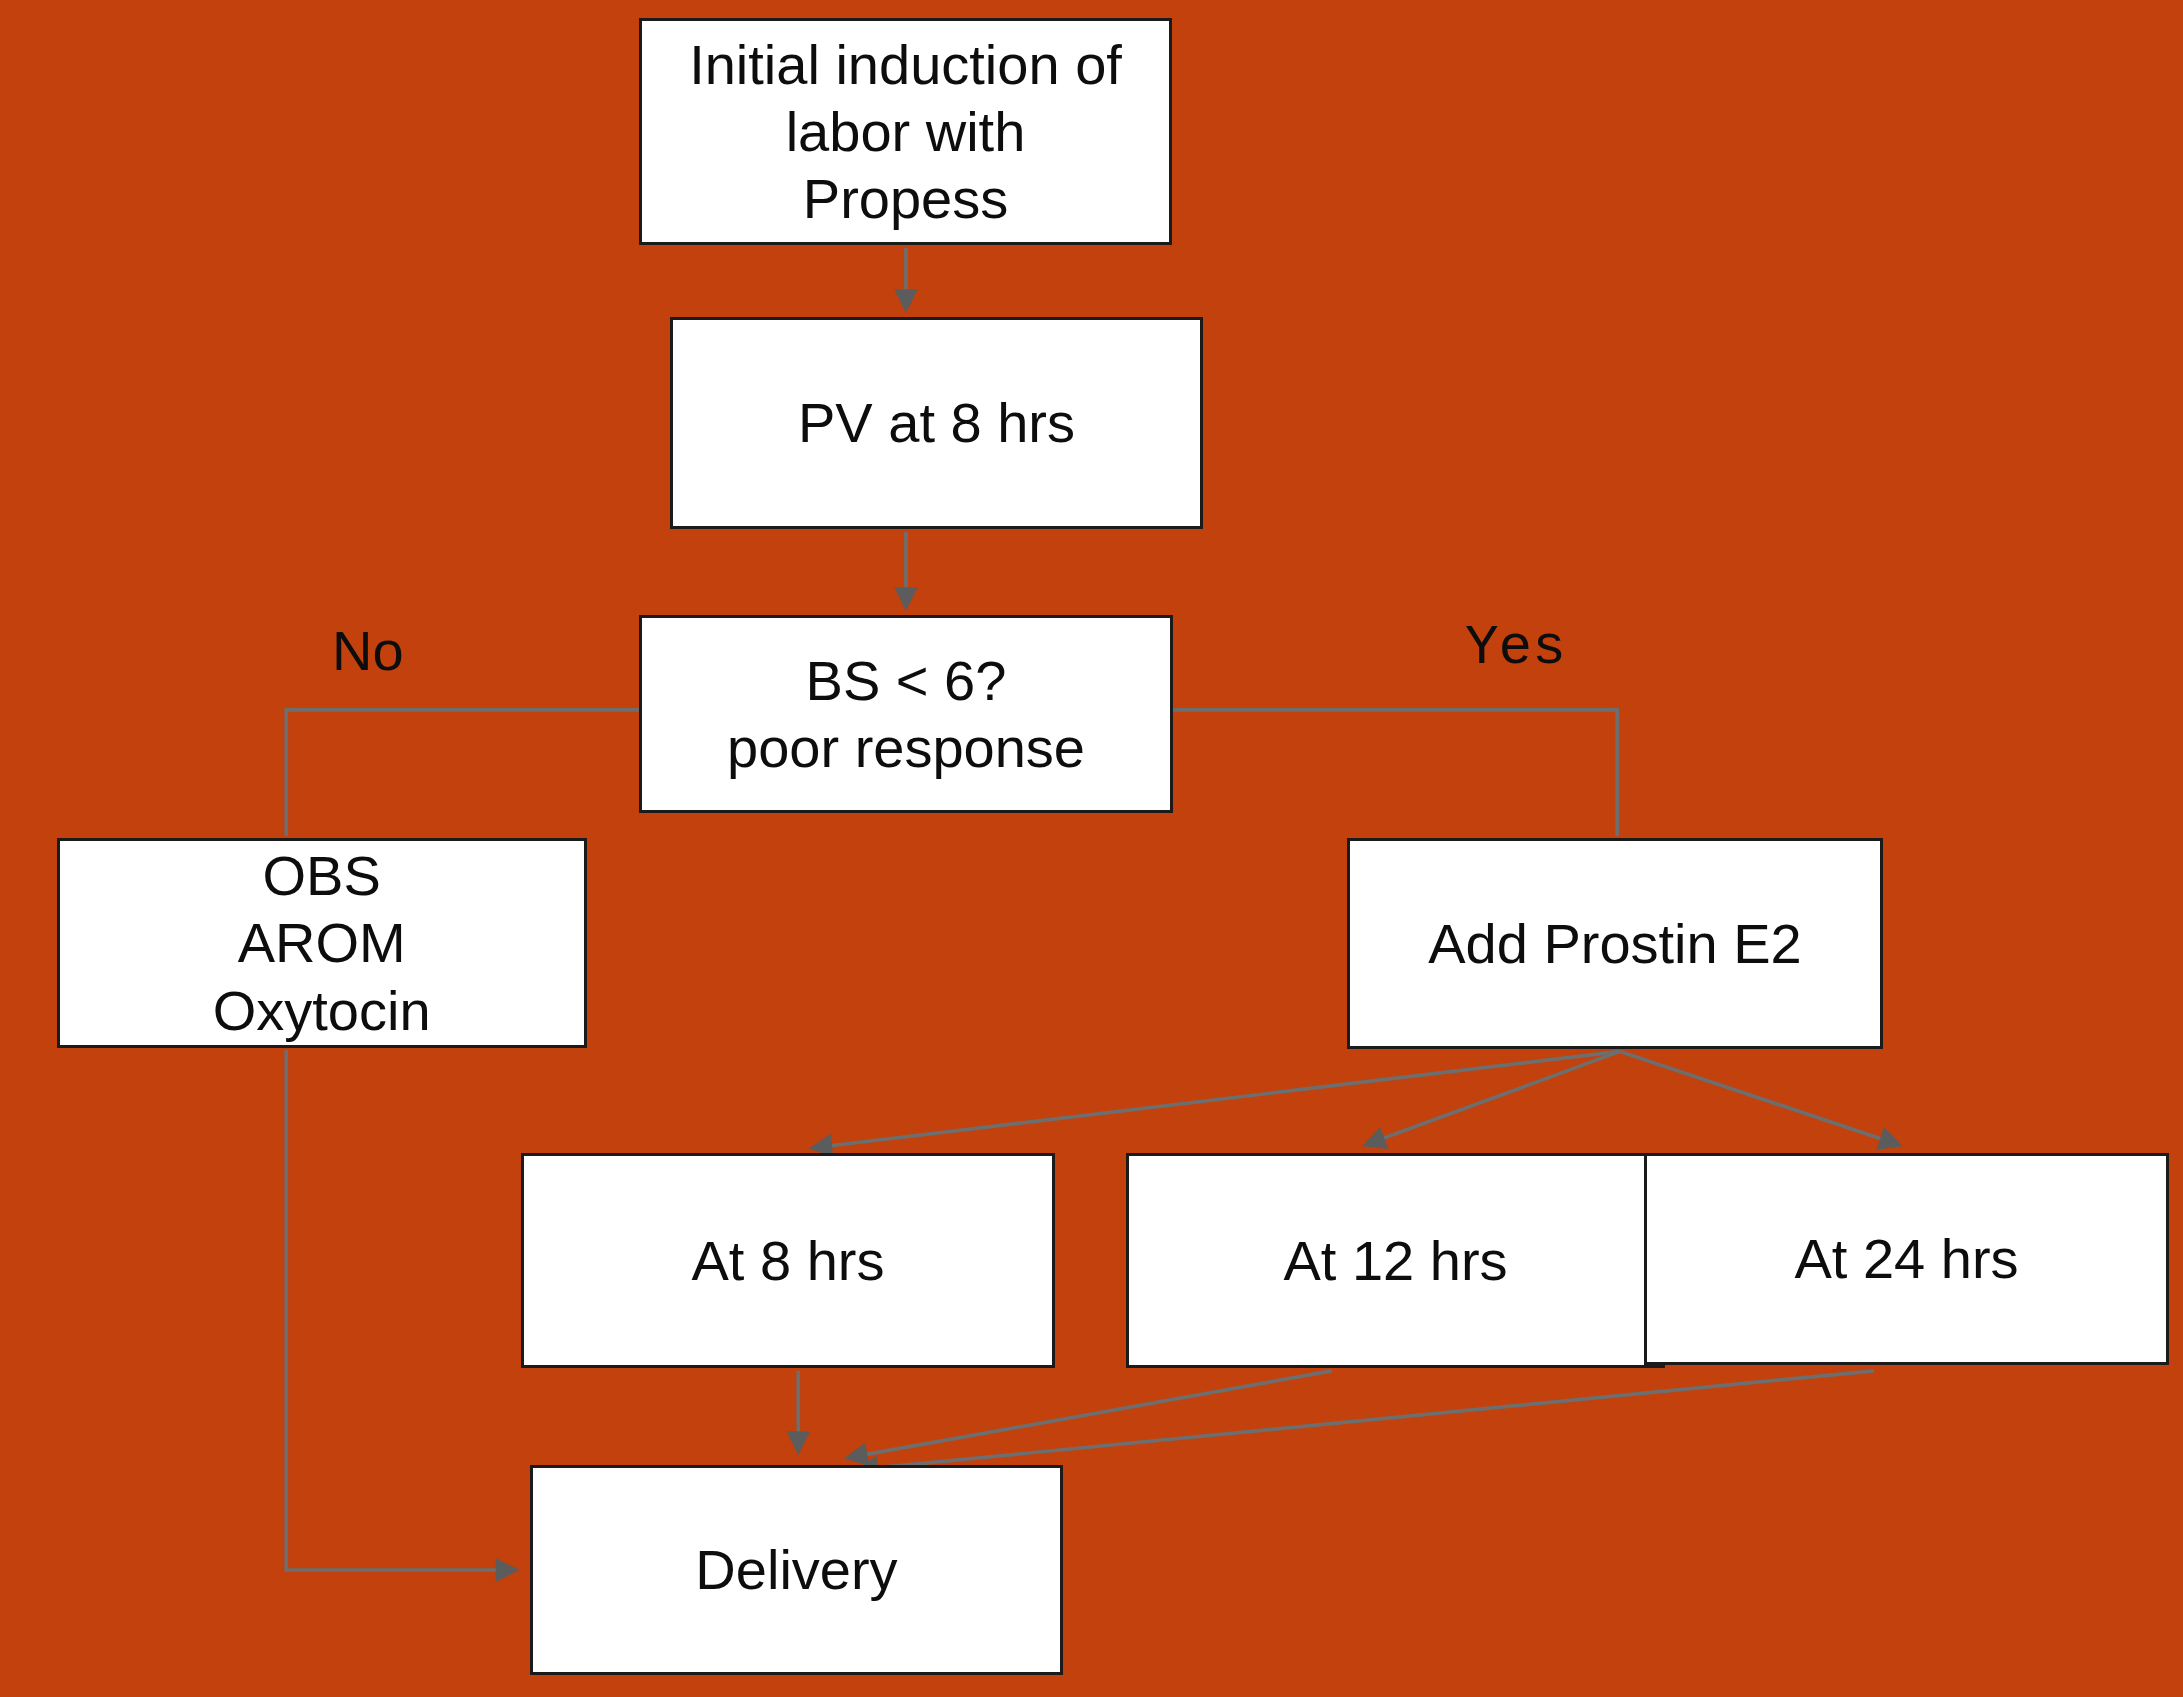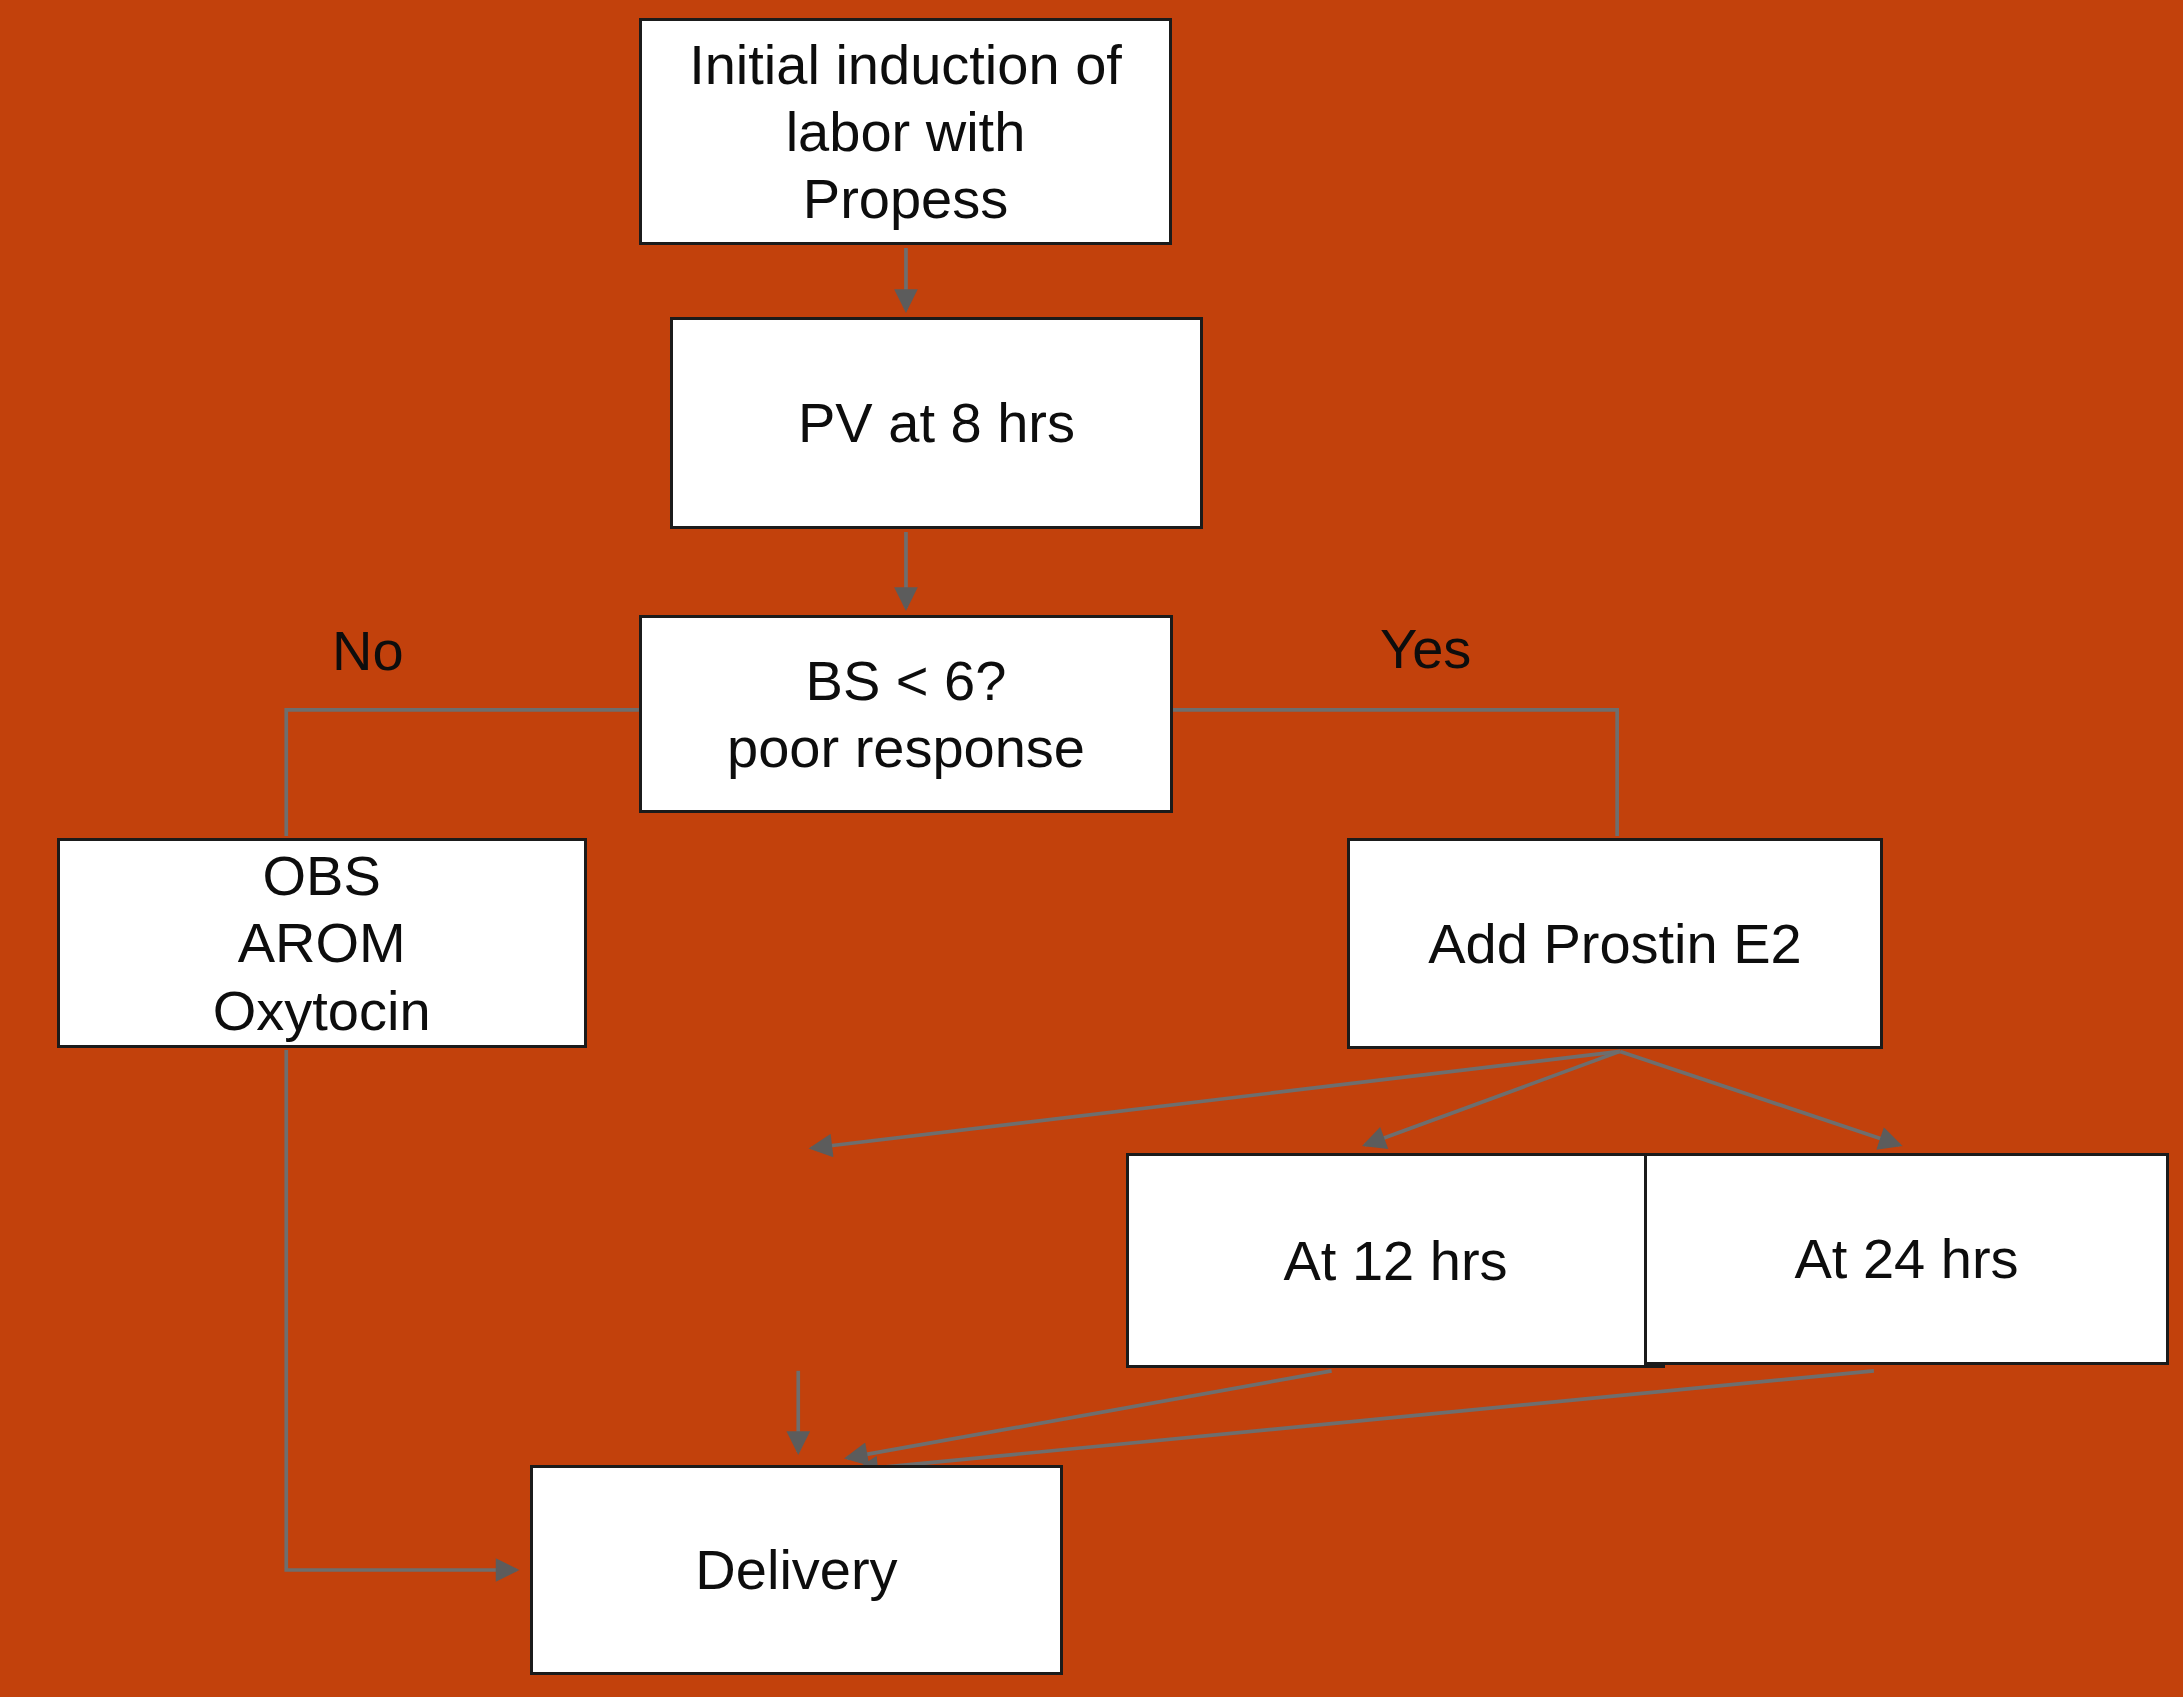--- a/index.html
+++ b/index.html
@@ -97,31 +97,34 @@
   <div class="node" style="left:20.7px; top:838px; width:530px; height:210px;margin-left:36px;">
     <span>OBS</span>
     <span>AROM</span>
     <span>Oxytocin</span>
   </div>
 
   <div class="node" style="left:1347px; top:838px; width:536px; height:211px;">
     <span>Add Prostin E2</span>
   </div>
 
+  <div class="node" style="left:521px; top:1153px; width:534px; height:215px;">
+    <span>At 8 hrs</span>
+  </div>
 
   <div class="node" style="left:1126px; top:1153px; width:539px; height:215px;">
     <span>At 12 hrs</span>
   </div>
 
   <div class="node" style="left:1644px; top:1153px; width:525px; height:212px;">
     <span>At 24 hrs</span>
   </div>
 
   <div class="node" style="left:530px; top:1465px; width:533px; height:210px;">
     <span>Delivery</span>
   </div>
 
   <div class="edge-label" style="left:332px; top:620px;">No</div>
 
-  <div class="edge-label" style="left:1380px; top:618px;">Yes</div>
+  <div class="edge-label" style="left:1465px; top:618px;font-family:Liberation Mono, monospace;">Yes</div>
 
 </div>
 
 
 </body></html>

